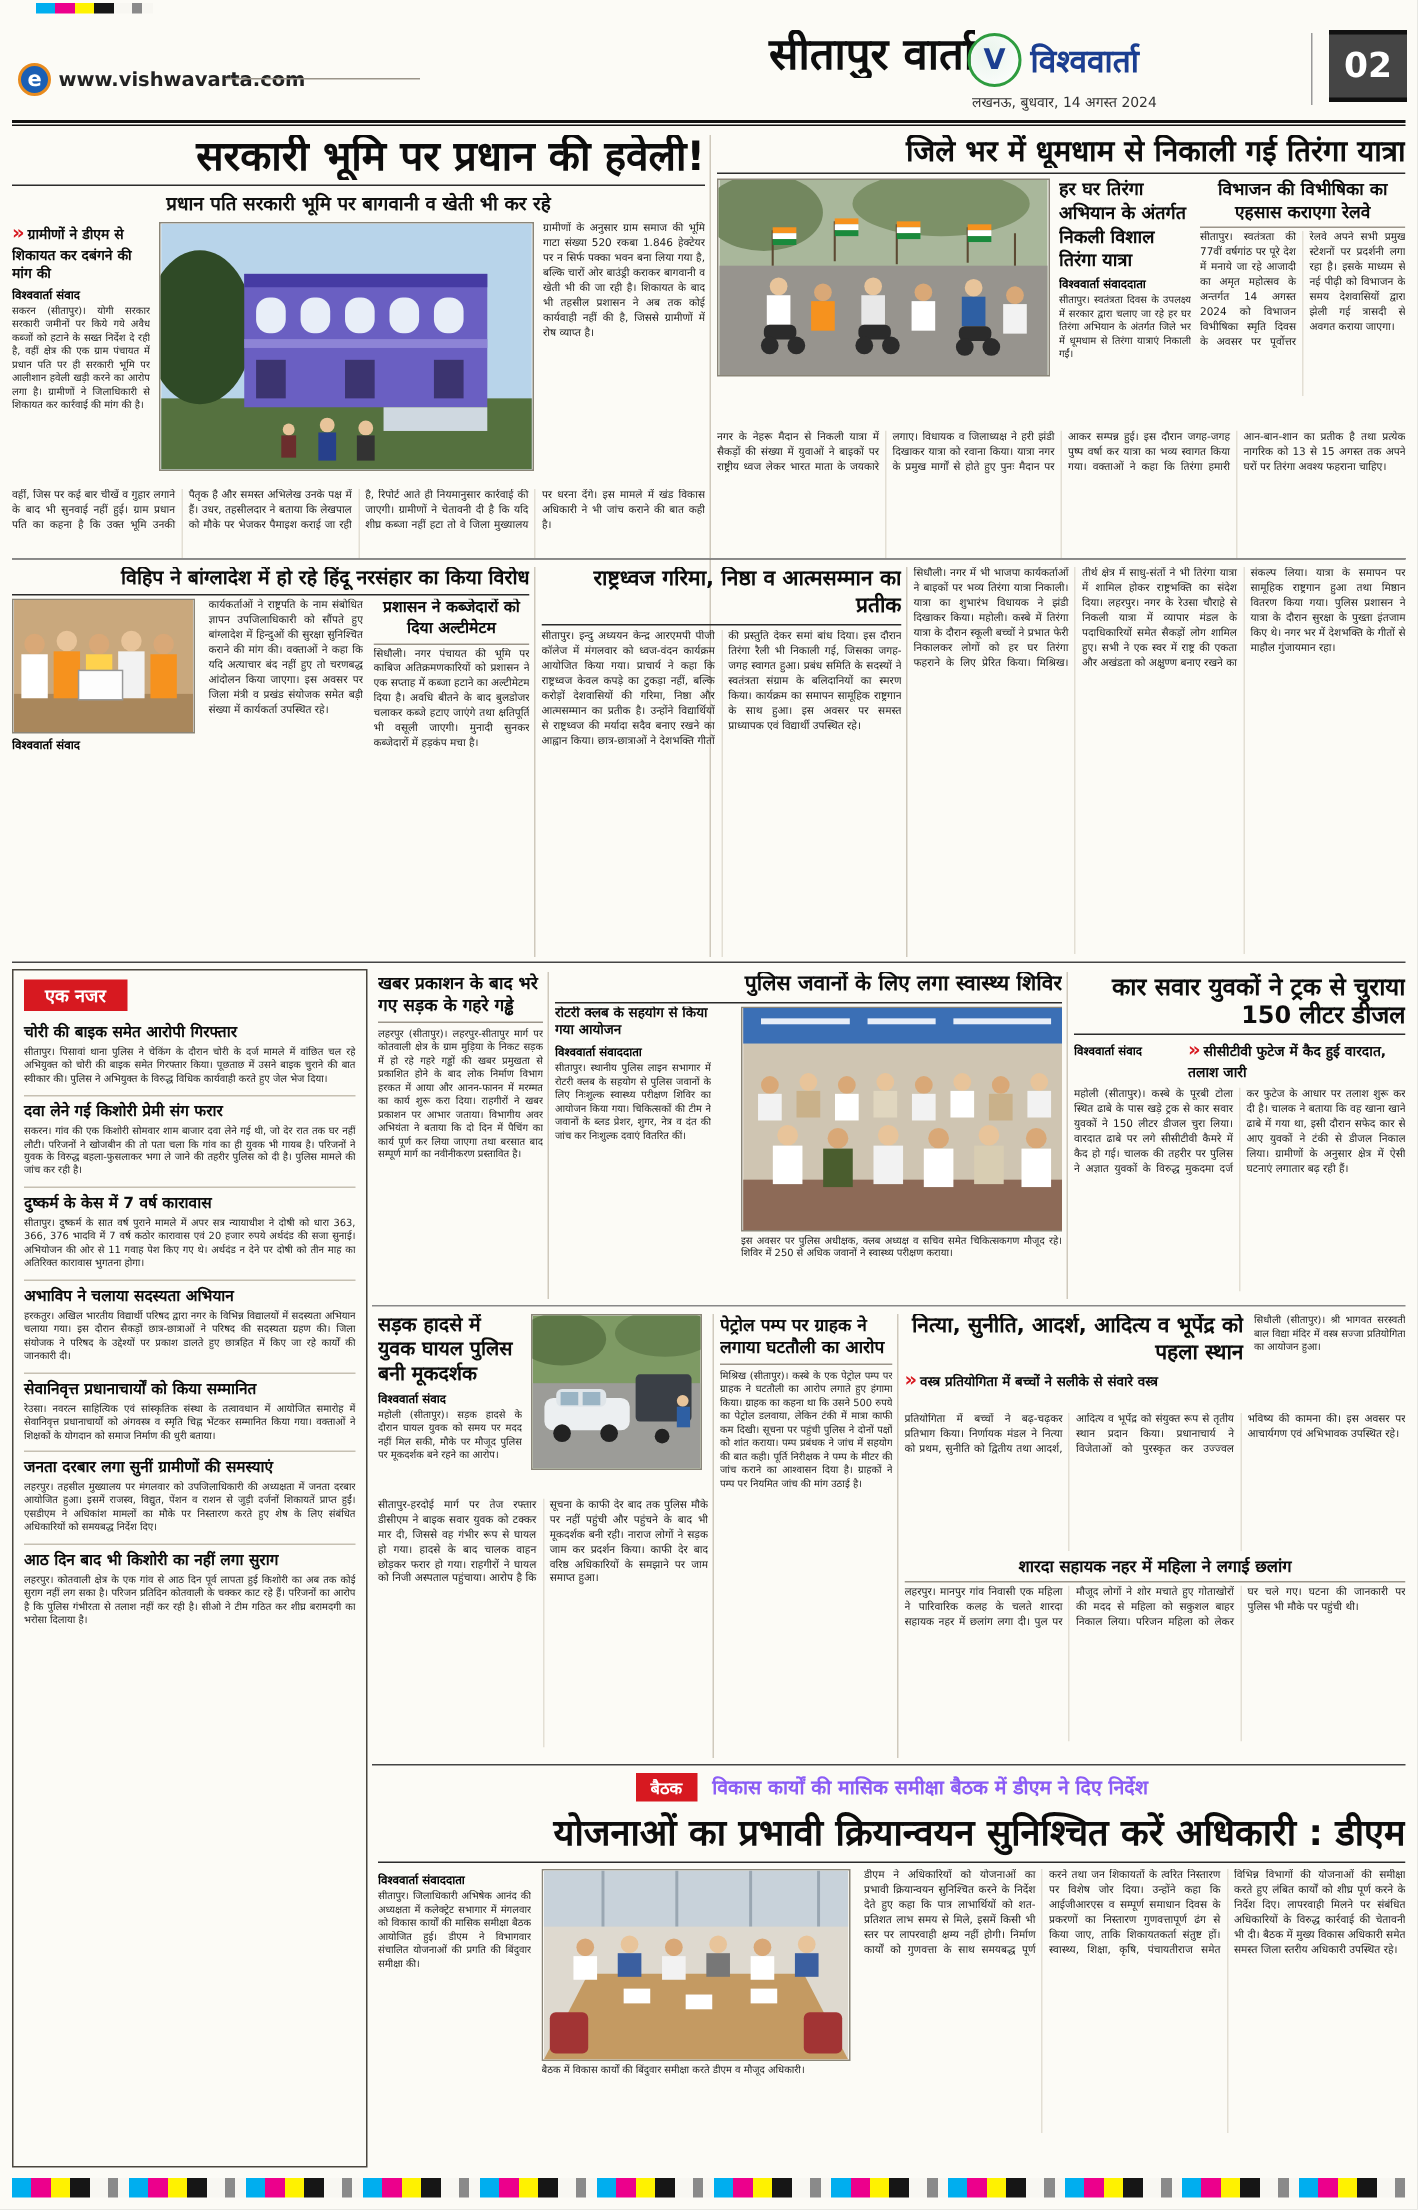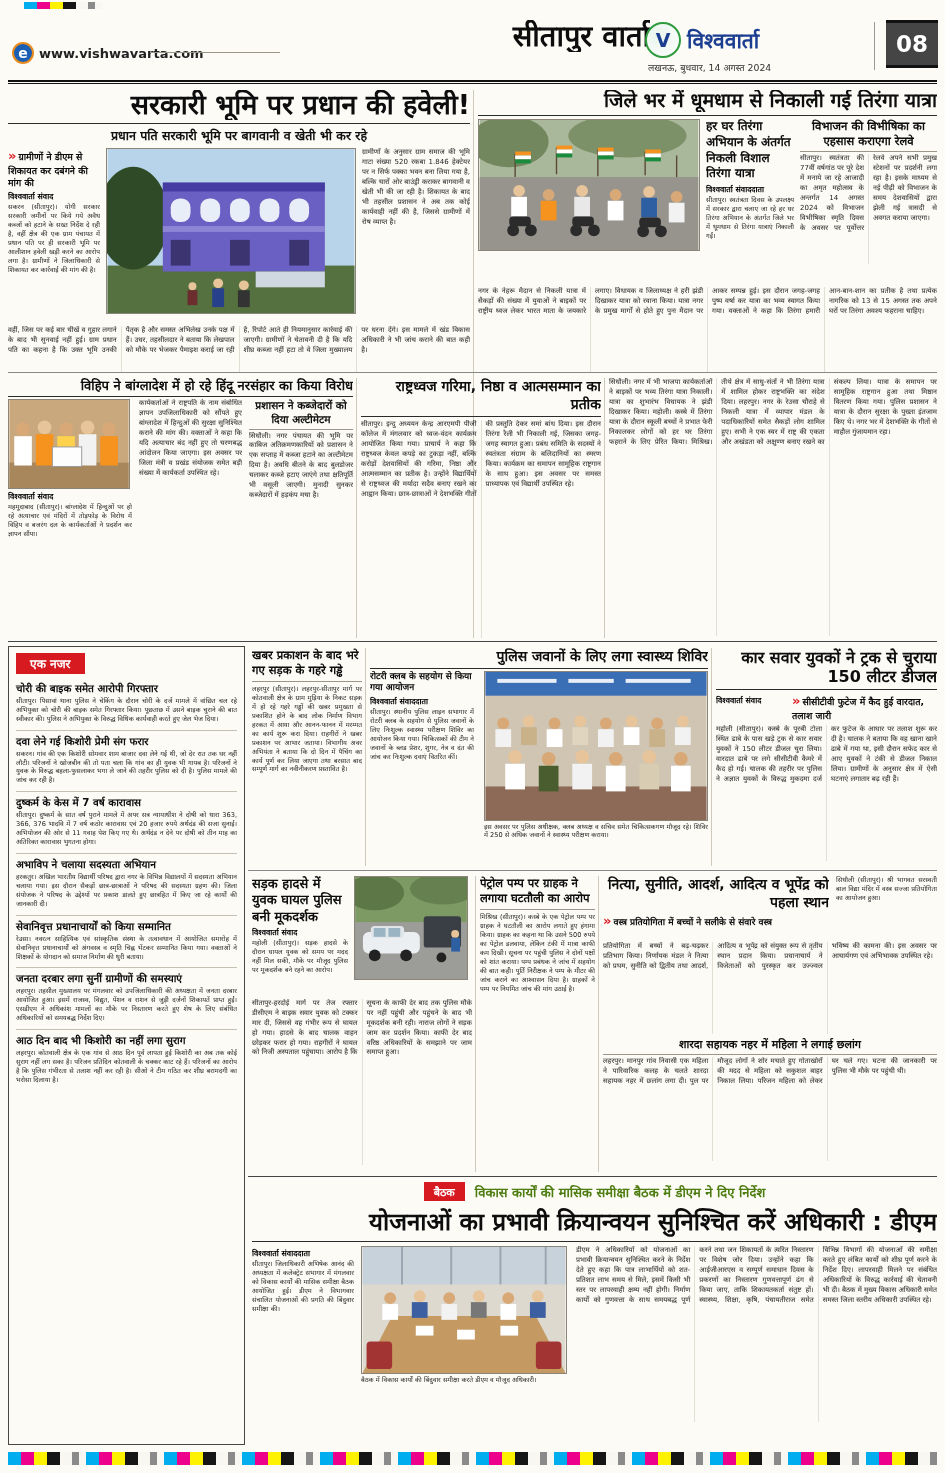--- a/index.html
+++ b/index.html
@@ -25,21 +25,21 @@
   .byline{font-size:7.8px;font-weight:bold;color:#000;margin:2px 0}
   .rule{background:#2b2b2b;height:1px}
   .thinrule{background:#9b958a;height:1px}
   .vr{position:absolute;width:1px;background:#cfc9bc}
   .photo{border:1px solid #8a8578;display:block}
   .railbox{border:1.5px solid #4a463e;padding:6px 7px;overflow:hidden}
   .rail-title{display:inline-block;background:#d71920;color:#fff;font-weight:bold;font-size:12px;padding:2px 14px;margin-bottom:4px}
   .rail-item{border-bottom:1px solid #c6c0b2;padding:4px 0 6px 0}
   .rail-item .rh{font-size:10.3px;font-weight:bold;margin-bottom:2px;line-height:1.25;color:#0d0d0d}
   .tag{background:#d71920;color:#fff;font-weight:bold;font-size:11px;padding:2px 10px}
-  .strap{font-size:13px;font-weight:bold;color:#4d7c0f}
+  .strap{font-size:13px;font-weight:bold;color:#8b5cf6}
   .brand-name{font-size:21px;font-weight:bold;color:#1b3e91}
   .dateline{font-size:9.3px;color:#333}
   .site-url{font-size:13px;font-weight:bold;color:#222}
   .pagenum{background:#454545;border-top:3px solid #111;border-bottom:3px solid #111;color:#fff;font-weight:bold;font-size:23px;display:flex;align-items:center;justify-content:center}
   .regbar{background:repeating-linear-gradient(90deg,#00aeef 0 13px,#ec008c 13px 26px,#fff200 26px 39px,#161616 39px 52px,#f8f7f2 52px 64px,#8a8a8a 64px 71px,#f8f7f2 71px 78px)}
   .logo-circle{width:22px;height:22px;border-radius:50%;background:#1b5fb4;color:#fff;font-weight:bold;font-size:14px;display:flex;align-items:center;justify-content:center;border:2px solid #e88b1e}
   .brand-circle{width:36px;height:36px;border-radius:50%;background:radial-gradient(circle at 35% 35%,#e9f4ec,#ffffff);border:2px solid #2e9c3f;color:#1b3e91;font-weight:bold;font-size:19px;display:flex;align-items:center;justify-content:center}
   .row{display:flex}
 </style>
 </head>
@@ -61,21 +61,21 @@
 
   <div class="abs row" style="left:645px;top:22px;align-items:center;gap:6px">
     <div class="brand-circle">
         <span>V</span>
       </div>
     <span class="brand-name">विश्ववार्ता</span>
   </div>
   <div class="abs dateline" style="left:648px;top:61px">लखनऊ, बुधवार, 14 अगस्त 2024</div>
 
   <div class="abs" style="left:874px;top:22px;width:1px;height:48px;background:#999"></div>
-  <div class="abs pagenum" style="left:886px;top:20px;width:52px;height:48px">08</div>
+  <div class="abs pagenum" style="left:886px;top:20px;width:52px;height:48px">02</div>
 
   <div class="abs" style="left:8px;top:80px;width:929px;height:4px;border-top:2px solid #111;border-bottom:1px solid #111"></div>
 
   <div class="abs" style="left:8px;top:90px;width:462px;height:282px;overflow:hidden">
     <div class="hl h30" style="font-size:27px">सरकारी भूमि पर प्रधान की हवेली!</div>
     <div class="rule" style="margin:3px 0"></div>
     <div class="sub">प्रधान पति सरकारी भूमि पर बागवानी व खेती भी कर रहे</div>
     <div class="row" style="margin-top:4px;gap:6px">
       <div style="width:92px;overflow:hidden">
         <div class="kick arrows">ग्रामीणों ने डीएम से शिकायत कर दबंगने की मांग की</div>
@@ -201,21 +201,20 @@
             <circle cx="58" cy="30" r="7" fill="#d9a877"></circle>
               <rect x="49" y="37" width="18" height="30" fill="#ffd24d"></rect>
             <circle cx="80" cy="28" r="7" fill="#e8c49a"></circle>
               <rect x="71" y="35" width="18" height="32" fill="#f2f2f2"></rect>
             <circle cx="102" cy="30" r="7" fill="#d9a877"></circle>
               <rect x="93" y="37" width="18" height="30" fill="#f6921e"></rect>
           </g>
           <rect x="44" y="48" width="30" height="20" fill="#fdfdfd" stroke="#999"></rect>
         </svg>
         <div class="byline">विश्ववार्ता संवाद</div>
-        <p class="bt-s" style="height:128px">महमूदाबाद (सीतापुर)। बांग्लादेश में हिन्दुओं पर हो रहे अत्याचार एवं मंदिरों में तोड़फोड़ के विरोध में विहिप व बजरंग दल के कार्यकर्ताओं ने प्रदर्शन कर ज्ञापन सौंपा।</p>
       </div>
       <div style="flex:1;overflow:hidden">
         <p class="bt" style="height:228px">कार्यकर्ताओं ने राष्ट्रपति के नाम संबोधित ज्ञापन उपजिलाधिकारी को सौंपते हुए बांग्लादेश में हिन्दुओं की सुरक्षा सुनिश्चित कराने की मांग की। वक्ताओं ने कहा कि यदि अत्याचार बंद नहीं हुए तो चरणबद्ध आंदोलन किया जाएगा। इस अवसर पर जिला मंत्री व प्रखंड संयोजक समेत बड़ी संख्या में कार्यकर्ता उपस्थित रहे।</p>
       </div>
       <div style="width:104px;overflow:hidden">
         <div class="hl h11" style="text-align:center;font-size:10.5px">प्रशासन ने कब्जेदारों को दिया अल्टीमेटम</div>
         <div class="thinrule" style="margin:2px 0"></div>
         <p class="bt" style="height:196px">सिधौली। नगर पंचायत की भूमि पर काबिज अतिक्रमणकारियों को प्रशासन ने एक सप्ताह में कब्जा हटाने का अल्टीमेटम दिया है। अवधि बीतने के बाद बुलडोजर चलाकर कब्जे हटाए जाएंगे तथा क्षतिपूर्ति भी वसूली जाएगी। मुनादी सुनकर कब्जेदारों में हड़कंप मचा है।</p>
       </div>
     </div>
@@ -273,21 +272,21 @@
     <div class="hl h11" style="font-size:11.5px">खबर प्रकाशन के बाद भरे गए सड़क के गहरे गड्ढे</div>
     <div class="thinrule" style="margin:3px 0"></div>
     <p class="bt-s" style="height:166px">लहरपुर (सीतापुर)। लहरपुर-सीतापुर मार्ग पर कोतवाली क्षेत्र के ग्राम मुड़िया के निकट सड़क में हो रहे गहरे गड्ढों की खबर प्रमुखता से प्रकाशित होने के बाद लोक निर्माण विभाग हरकत में आया और आनन-फानन में मरम्मत का कार्य शुरू करा दिया। राहगीरों ने खबर प्रकाशन पर आभार जताया। विभागीय अवर अभियंता ने बताया कि दो दिन में पैचिंग का कार्य पूर्ण कर लिया जाएगा तथा बरसात बाद सम्पूर्ण मार्ग का नवीनीकरण प्रस्तावित है।</p>
   </div>
 
   <div class="vr" style="left:365px;top:648px;height:218px"></div>
 
   <div class="abs" style="left:370px;top:648px;width:338px;height:218px;overflow:hidden">
     <div class="hl h14">पुलिस जवानों के लिए लगा स्वास्थ्य शिविर</div>
     <div class="rule" style="margin:2px 0"></div>
-    <div class="row" style="gap:10px">
+    <div class="row" style="gap:20px">
       <div style="width:104px;overflow:hidden">
         <div class="kick" style="font-size:9px">रोटरी क्लब के सहयोग से किया गया आयोजन</div>
         <div class="byline">विश्ववार्ता संवाददाता</div>
         <p class="bt-s" style="height:146px">सीतापुर। स्थानीय पुलिस लाइन सभागार में रोटरी क्लब के सहयोग से पुलिस जवानों के लिए निःशुल्क स्वास्थ्य परीक्षण शिविर का आयोजन किया गया। चिकित्सकों की टीम ने जवानों के ब्लड प्रेशर, शुगर, नेत्र व दंत की जांच कर निःशुल्क दवाएं वितरित कीं।</p>
       </div>
       <div style="flex:1;overflow:hidden">
         <svg class="photo" width="224" height="150" viewBox="0 0 224 150">
           <rect width="224" height="150" fill="#cfc5b2"></rect>
           <rect width="224" height="24" fill="#3b6fb5"></rect>
           <rect x="12" y="7" width="60" height="4" fill="#e8eef8"></rect>
@@ -395,21 +394,21 @@
     </div>
     <p class="bt c3" style="margin-top:4px;height:92px">प्रतियोगिता में बच्चों ने बढ़-चढ़कर प्रतिभाग किया। निर्णायक मंडल ने नित्या को प्रथम, सुनीति को द्वितीय तथा आदर्श, आदित्य व भूपेंद्र को संयुक्त रूप से तृतीय स्थान प्रदान किया। प्रधानाचार्य ने विजेताओं को पुरस्कृत कर उज्ज्वल भविष्य की कामना की। इस अवसर पर आचार्यगण एवं अभिभावक उपस्थित रहे।</p>
     <div class="hl h11" style="text-align:center;margin-top:4px;font-size:11px">शारदा सहायक नहर में महिला ने लगाई छलांग</div>
     <div class="thinrule" style="margin:2px 0"></div>
     <p class="bt c3" style="height:104px">लहरपुर। मानपुर गांव निवासी एक महिला ने पारिवारिक कलह के चलते शारदा सहायक नहर में छलांग लगा दी। पुल पर मौजूद लोगों ने शोर मचाते हुए गोताखोरों की मदद से महिला को सकुशल बाहर निकाल लिया। परिजन महिला को लेकर घर चले गए। घटना की जानकारी पर पुलिस भी मौके पर पहुंची थी।</p>
   </div>
 
   <div class="abs" style="left:248px;top:1176px;width:689px;height:0;border-top:1.5px solid #444"></div>
 
   <div class="abs" style="left:252px;top:1182px;width:685px;height:262px;overflow:hidden">
-    <div class="row" style="justify-content:center;align-items:flex-end;gap:10px">
+    <div class="row" style="justify-content:center;align-items:flex-start;gap:10px">
       <span class="tag">बैठक</span>
       <span class="strap">विकास कार्यों की मासिक समीक्षा बैठक में डीएम ने दिए निर्देश</span>
     </div>
     <div class="hl" style="font-size:24px;margin-top:3px">योजनाओं का प्रभावी क्रियान्वयन सुनिश्चित करें अधिकारी : डीएम</div>
     <div class="rule" style="margin:4px 0"></div>
     <div class="row" style="gap:7px">
       <div style="width:102px;overflow:hidden">
         <div class="byline">विश्ववार्ता संवाददाता</div>
         <p class="bt-s" style="height:168px">सीतापुर। जिलाधिकारी अभिषेक आनंद की अध्यक्षता में कलेक्ट्रेट सभागार में मंगलवार को विकास कार्यों की मासिक समीक्षा बैठक आयोजित हुई। डीएम ने विभागवार संचालित योजनाओं की प्रगति की बिंदुवार समीक्षा की।</p>
       </div>

